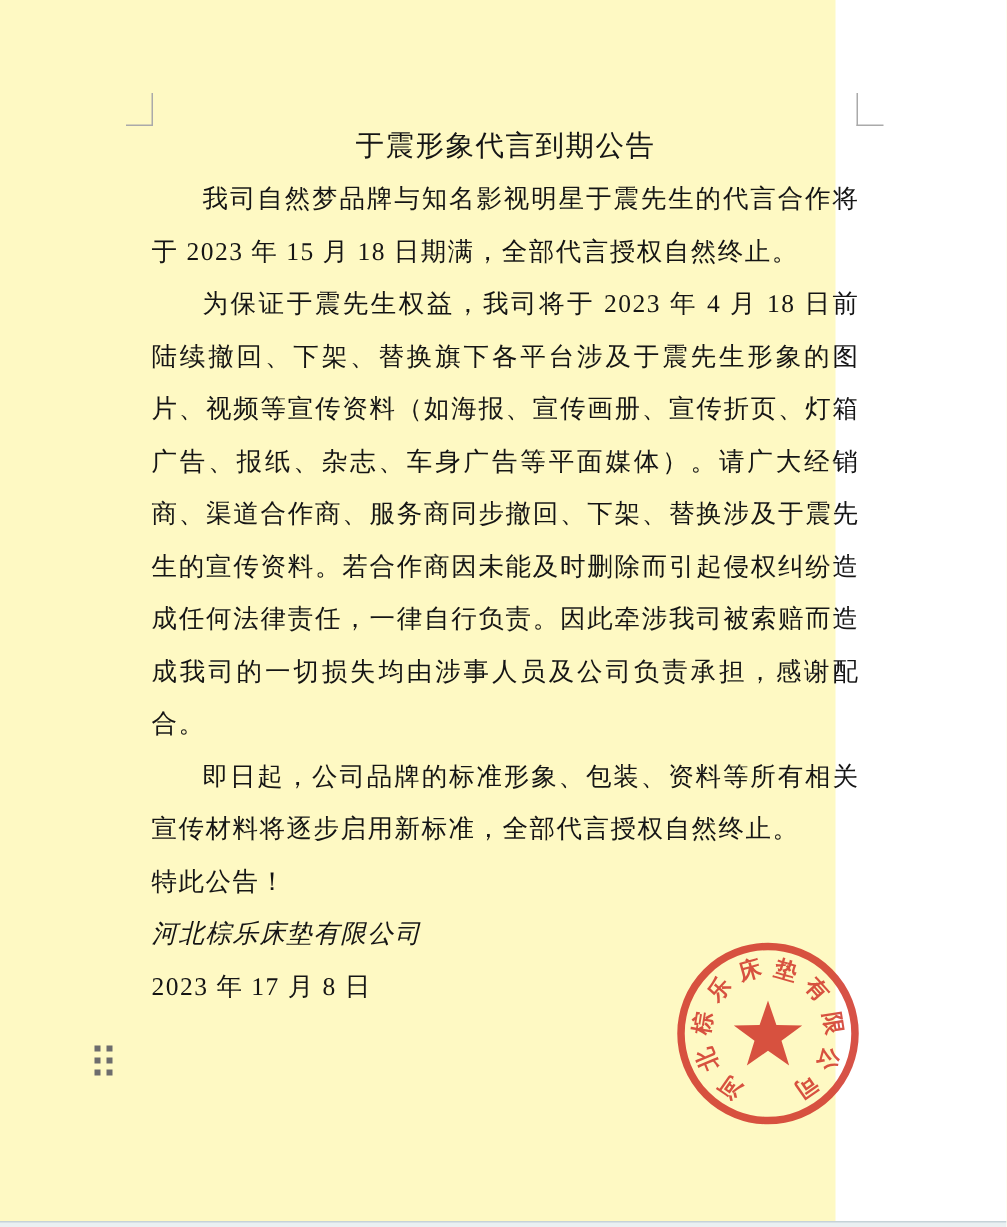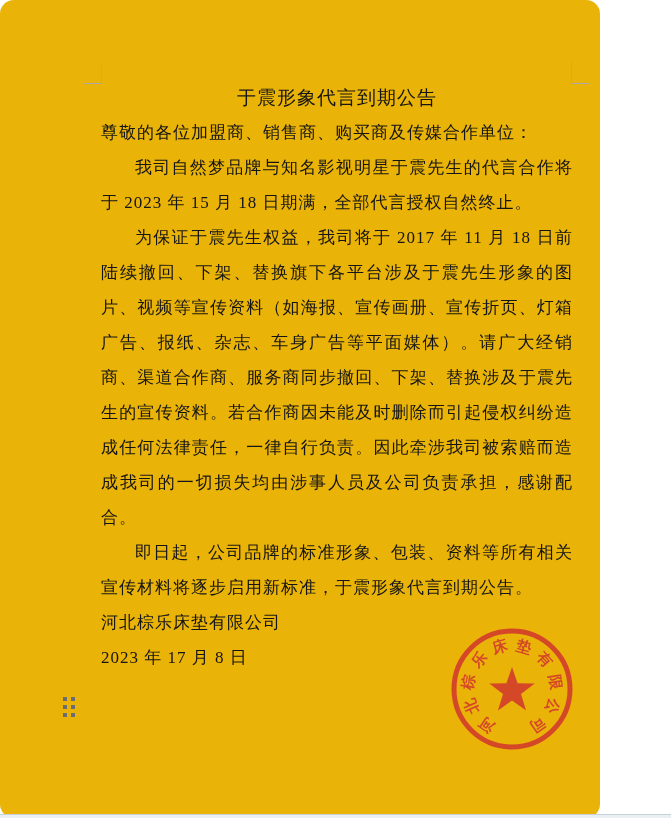--- a/index.html
+++ b/index.html
@@ -3,25 +3,24 @@
 <meta charset="utf-8">
 <style>
   html, body {
     margin: 0; padding: 0;
     width: 671px; height: 818px;
     background: #ffffff;
     overflow: hidden;
   }
   .page {
     position: relative;
-    width: 600px; height: 818px;
-    background: #eab308;
+    width: 557px; height: 818px;
+    background: #fef9c3;
     font-family: "Liberation Serif", serif;
     color: #151515;
-    border-radius: 14px;
   }
   
   .crop {
     position: absolute;
     top: 62px;
     width: 17px; height: 21px;
     border-bottom: 1px solid #aaaaaa;
   }
   .crop-left  { left: 84px;  border-right: 1px solid #aaaaaa; }
   .crop-right { left: 571px; border-left: 1px solid #aaaaaa; }
@@ -41,21 +40,21 @@
     font-size: 19px;
     font-weight: normal;
     text-align: center;
     line-height: 35px;
   }
   .text-area p { margin: 0; text-align: justify; }
   .indent { text-indent: 2em; }
   .para-2, .para-3 { margin-top: 6px; }
   .closing { margin-top: 35px; text-align: left !important; }
   .sig { text-align: right; }
-  .sig-company { margin-top: 5px; padding-right: 13px; }
+  .sig-company { margin-top: 5px; padding-right: 13px; font-style: italic; }
   .sig-date { padding-right: 17px; }
 
   
   .stamp {
     position: absolute;
     left: 450px; top: 627px;
     width: 124px; height: 124px;
     z-index: 1;
     opacity: 0.87;
   }
@@ -90,24 +89,24 @@
 </head>
 <body>
 
 <div class="page">
 
   <div class="crop crop-left"></div>
   <div class="crop crop-right"></div>
 
   <div class="text-area">
     <h1 class="doc-title">于震形象代言到期公告</h1>
-    <p class="salutation">尊敬的各位加盟商、销售商、购买商及传媒合作单位：</p>
     <p class="indent para-1">我司自然梦品牌与知名影视明星于震先生的代言合作将于 2023 年 15 月 18 日期满，全部代言授权自然终止。</p>
-    <p class="indent para-2">为保证于震先生权益，我司将于 2017 年 11 月 18 日前陆续撤回、下架、替换旗下各平台涉及于震先生形象的图片、视频等宣传资料（如海报、宣传画册、宣传折页、灯箱广告、报纸、杂志、车身广告等平面媒体）。请广大经销商、渠道合作商、服务商同步撤回、下架、替换涉及于震先生的宣传资料。若合作商因未能及时删除而引起侵权纠纷造成任何法律责任，一律自行负责。因此牵涉我司被索赔而造成我司的一切损失均由涉事人员及公司负责承担，感谢配合。</p>
-    <p class="indent para-3">即日起，公司品牌的标准形象、包装、资料等所有相关宣传材料将逐步启用新标准，于震形象代言到期公告。</p>
+    <p class="indent para-2">为保证于震先生权益，我司将于 2023 年 4 月 18 日前陆续撤回、下架、替换旗下各平台涉及于震先生形象的图片、视频等宣传资料（如海报、宣传画册、宣传折页、灯箱广告、报纸、杂志、车身广告等平面媒体）。请广大经销商、渠道合作商、服务商同步撤回、下架、替换涉及于震先生的宣传资料。若合作商因未能及时删除而引起侵权纠纷造成任何法律责任，一律自行负责。因此牵涉我司被索赔而造成我司的一切损失均由涉事人员及公司负责承担，感谢配合。</p>
+    <p class="indent para-3">即日起，公司品牌的标准形象、包装、资料等所有相关宣传材料将逐步启用新标准，全部代言授权自然终止。</p>
+    <p class="closing">特此公告！</p>
     <p class="sig sig-company">河北棕乐床垫有限公司</p>
     <p class="sig sig-date">2023 年 17 月 8 日</p>
   </div>
 
   <svg class="stamp" viewBox="0 0 124 124" xmlns="http://www.w3.org/2000/svg">
     <circle cx="62" cy="62" r="58" fill="none" stroke-width="5" stroke="#d2392c"></circle>
     <polygon points="62,40 67.6,56.3 84.8,56.6 71,66.9 76.1,83.4 62,73.5 47.9,83.4 53,66.9 39.2,56.6 56.4,56.3" fill="#d2392c"></polygon>
     <text x="62" y="23" text-anchor="middle" transform="rotate(-145 62 62)" fill="#d2392c">河</text>
     <text x="62" y="23" text-anchor="middle" transform="rotate(-113 62 62)" fill="#d2392c">北</text>
     <text x="62" y="23" text-anchor="middle" transform="rotate(-81 62 62)" fill="#d2392c">棕</text>

